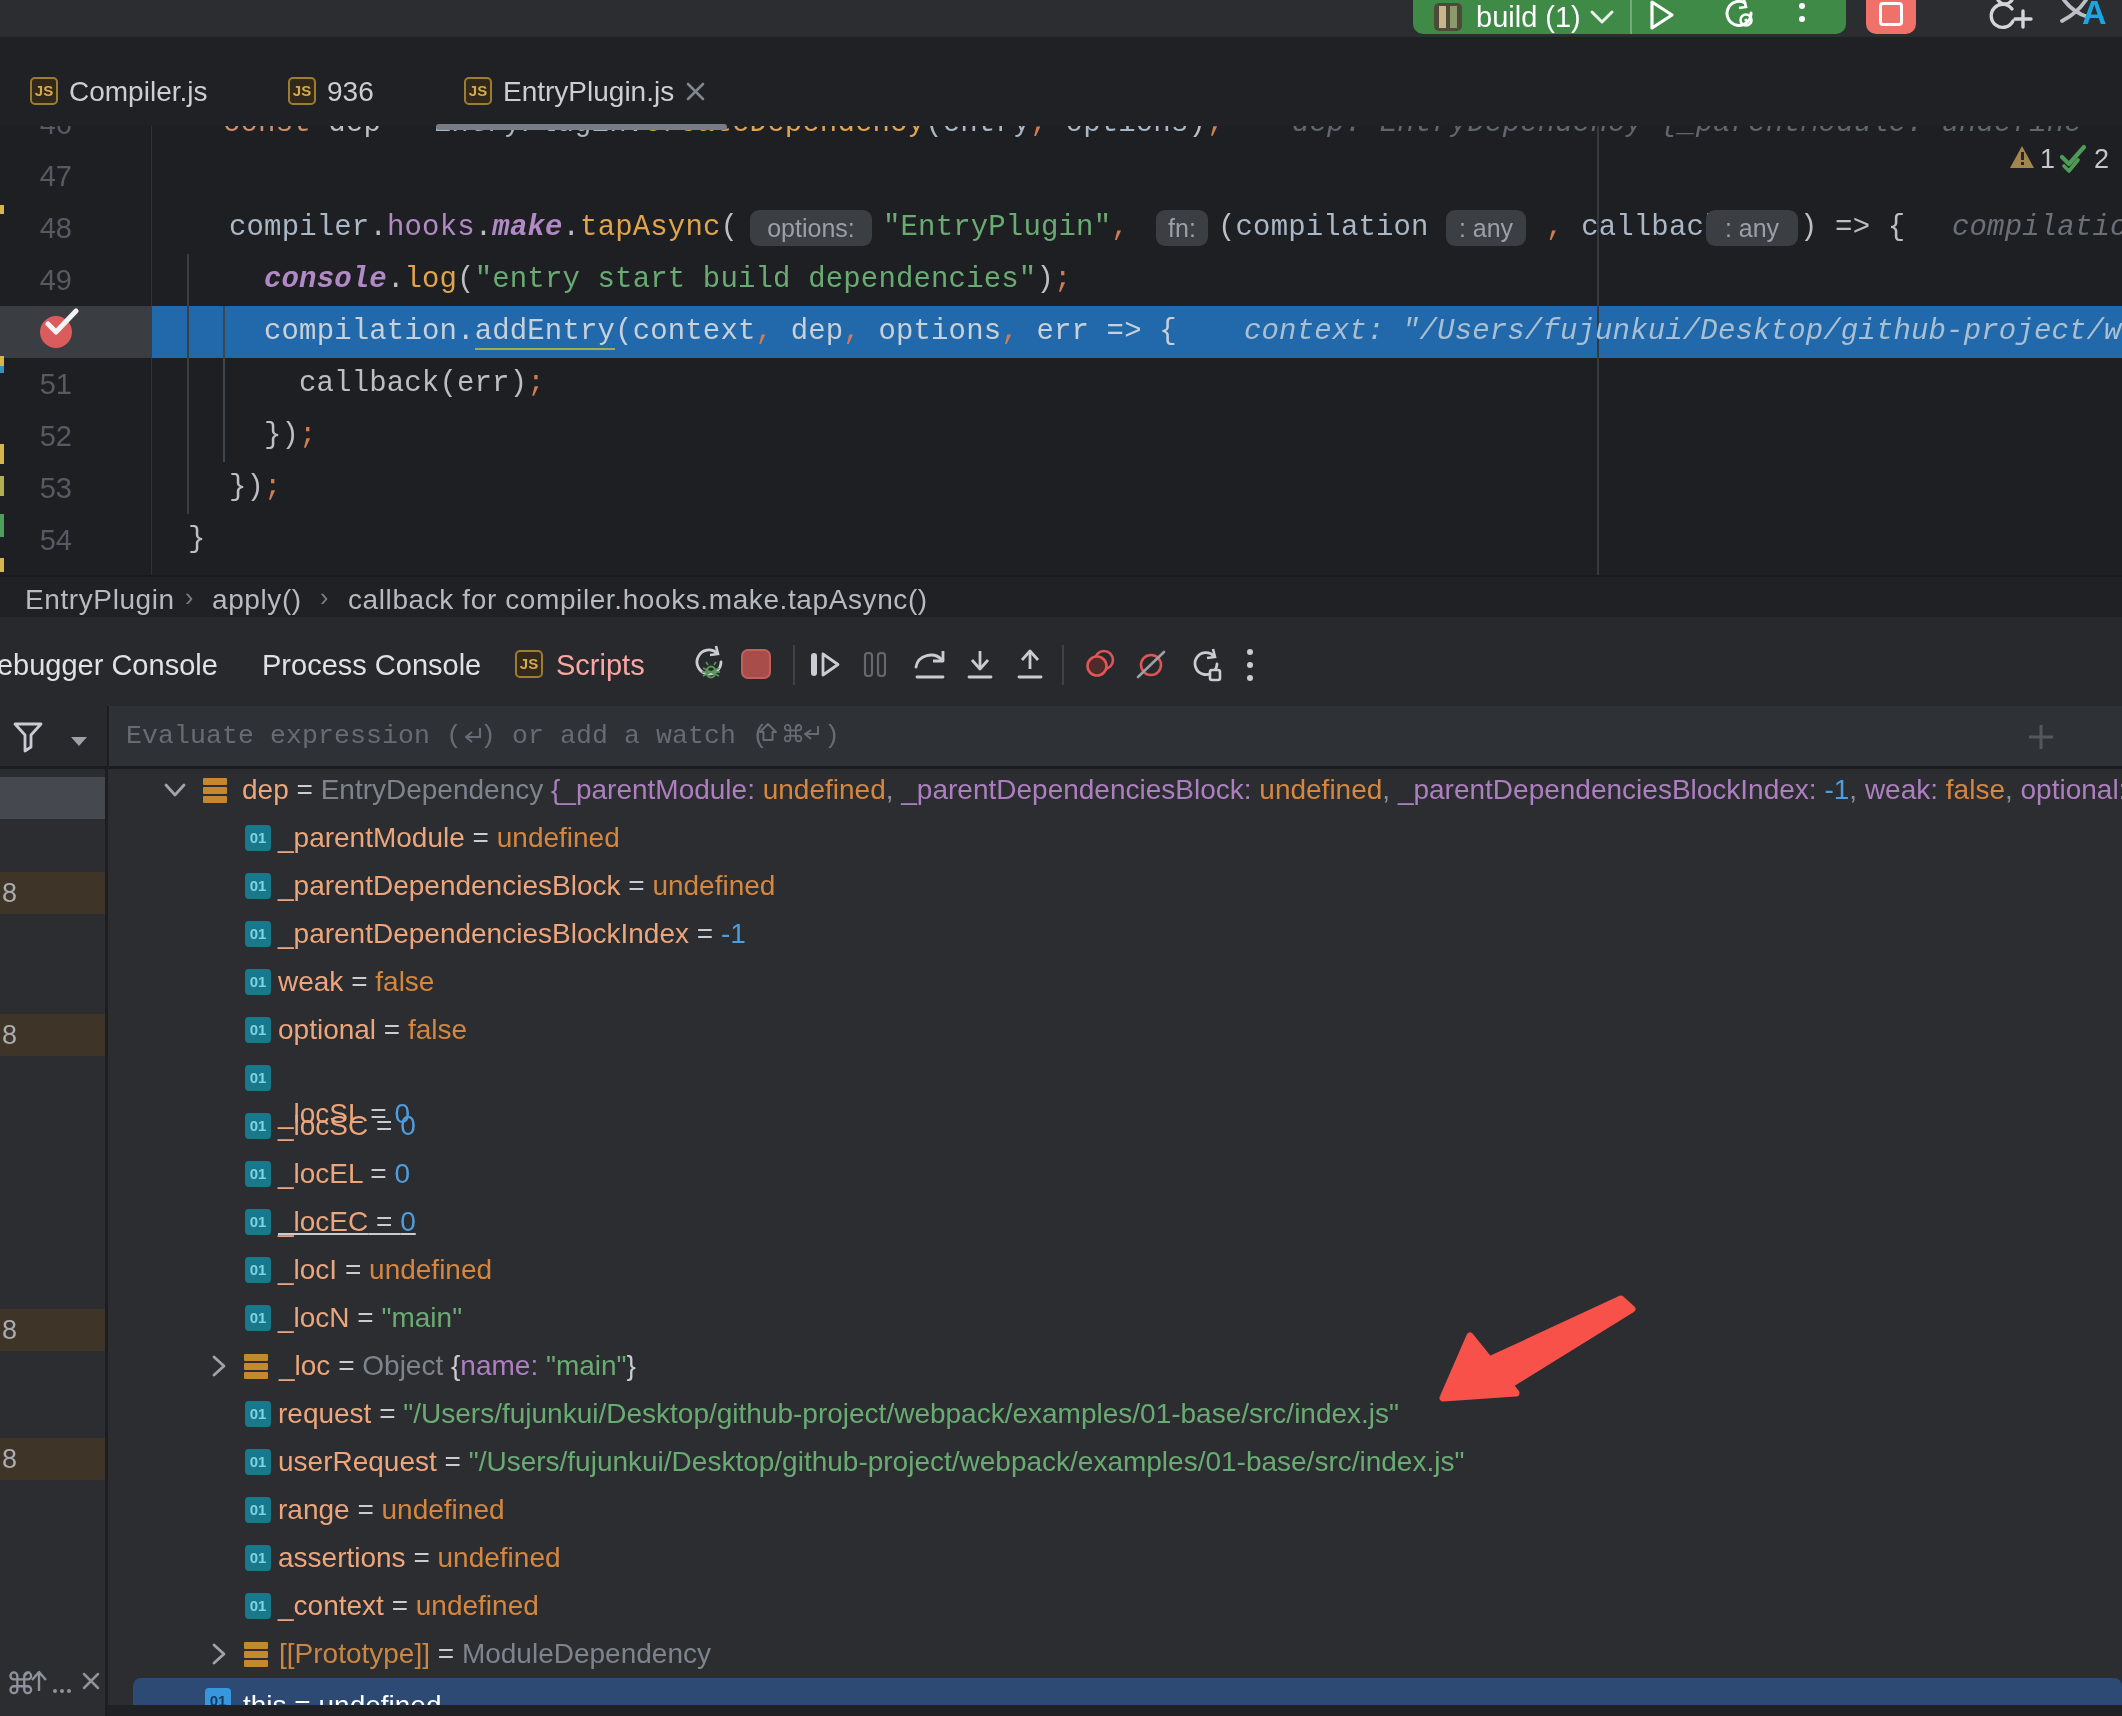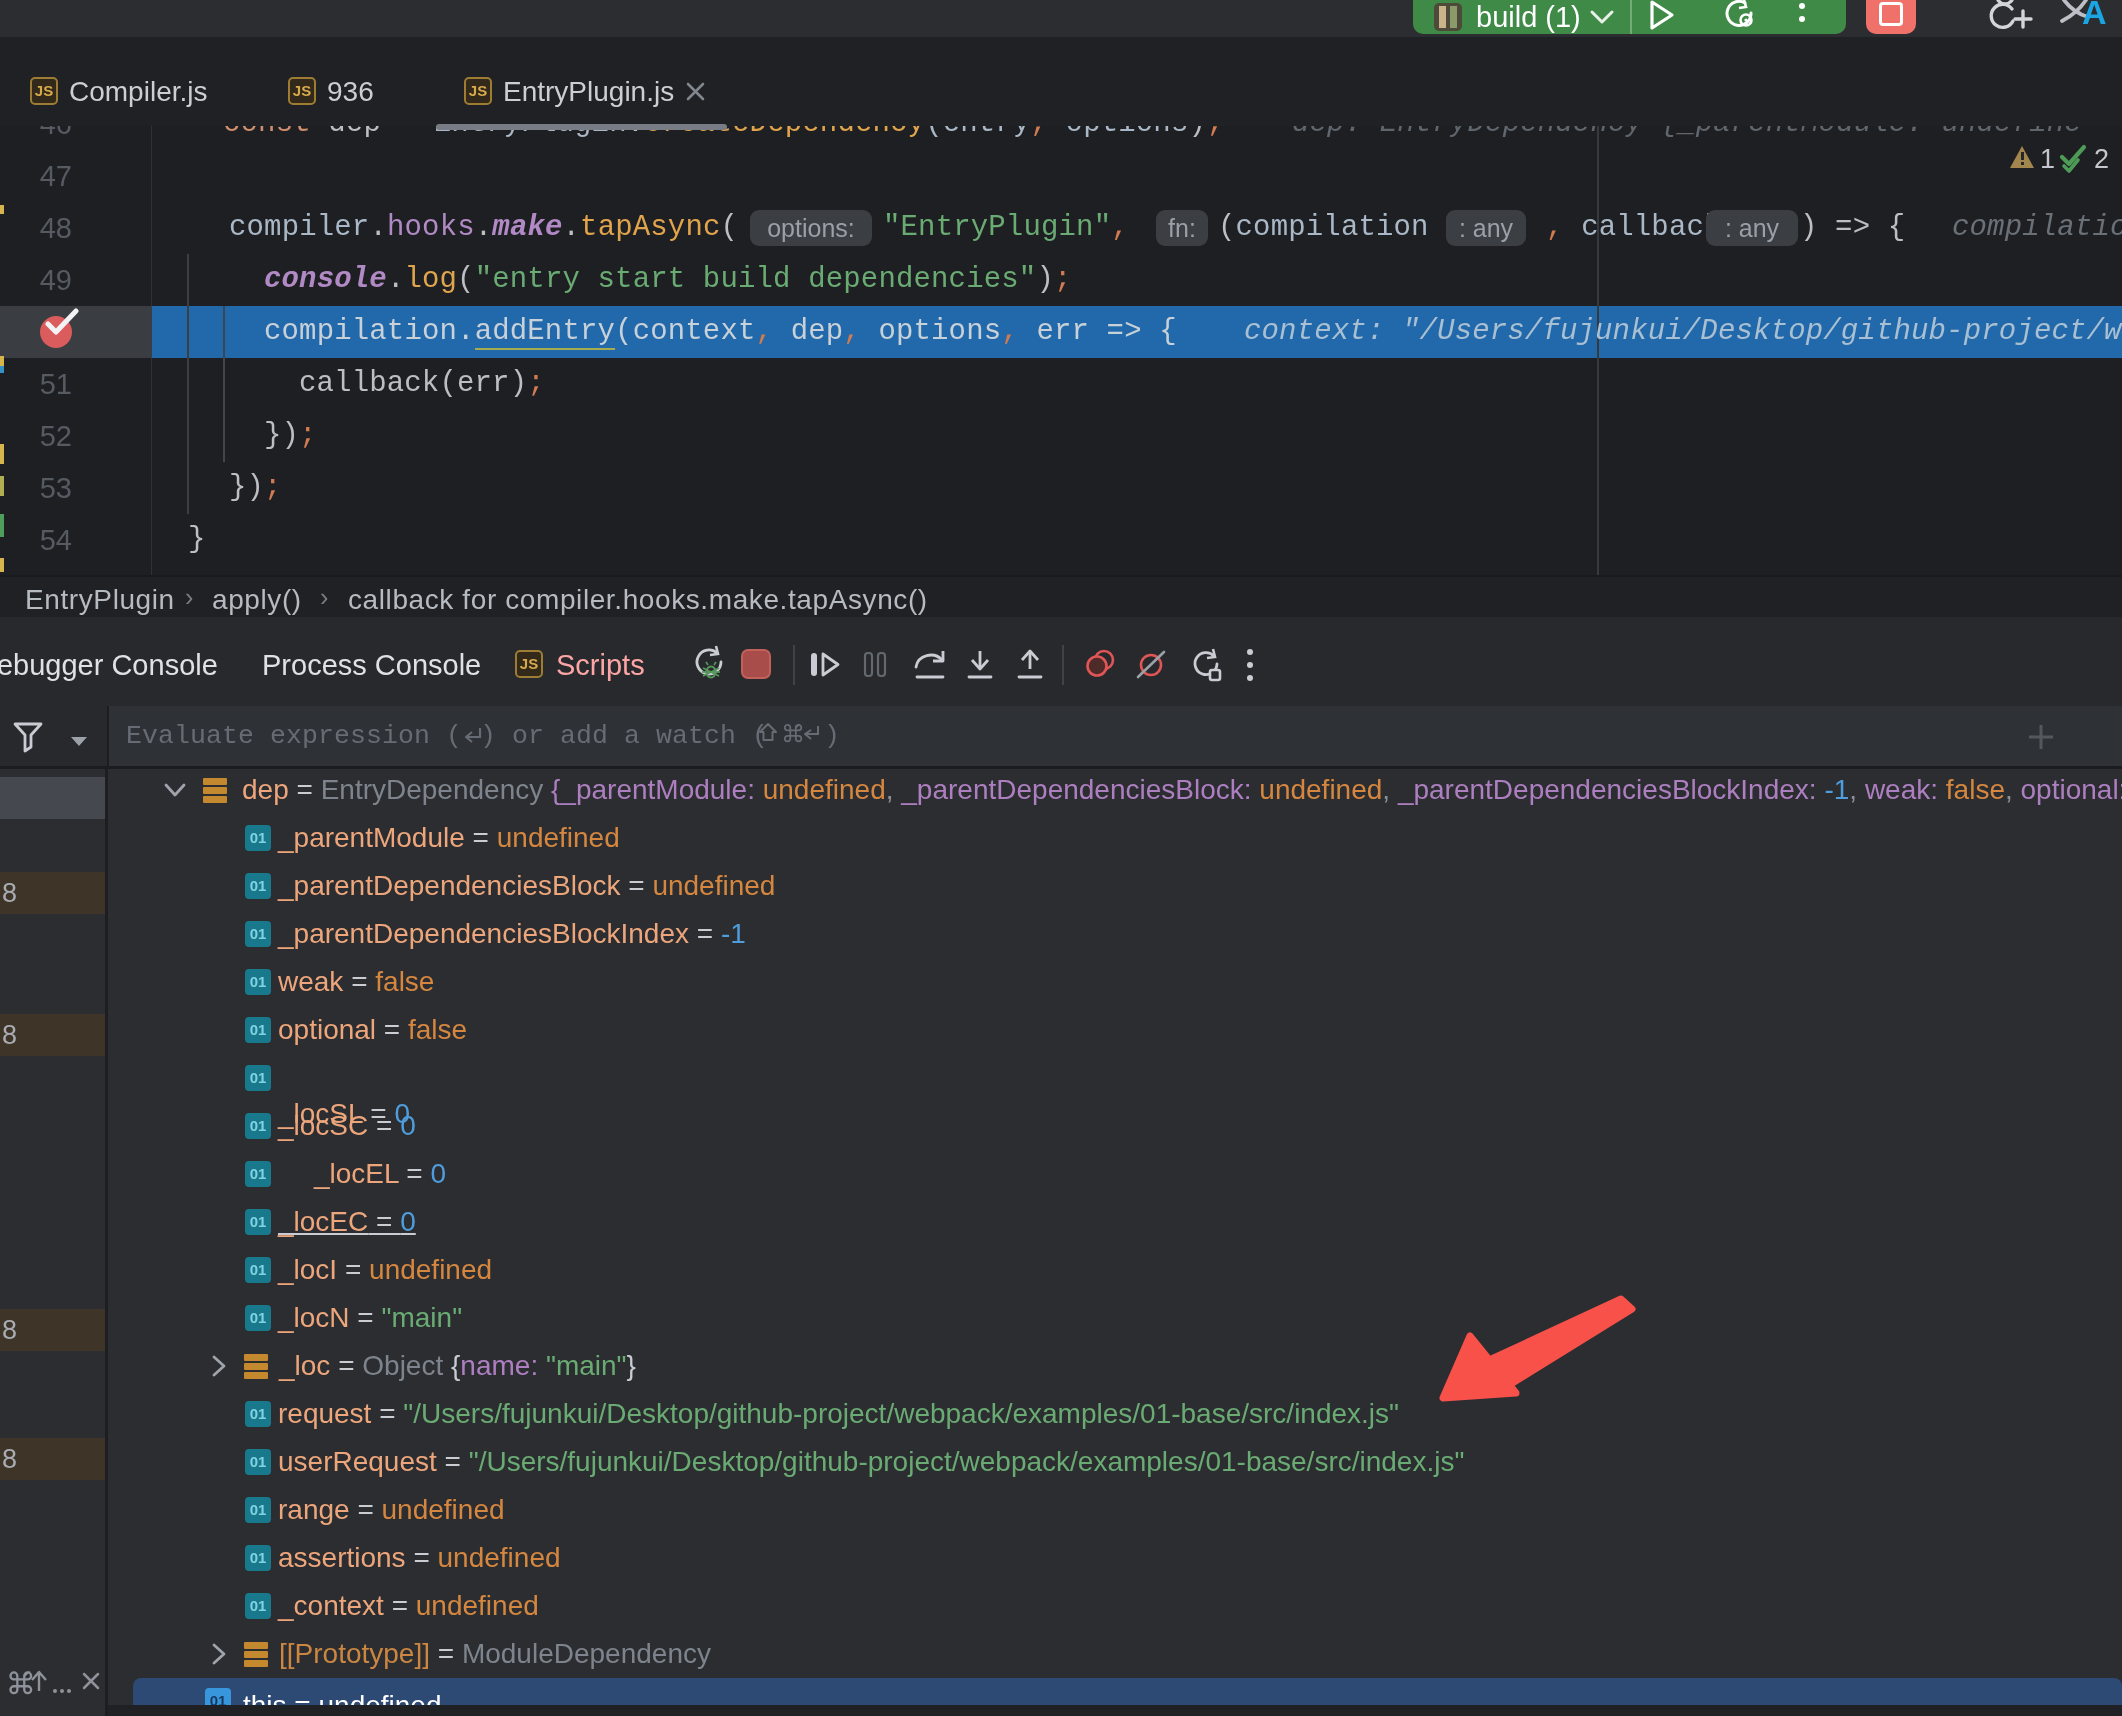--- a/index.html
+++ b/index.html
@@ -243,21 +243,21 @@
 <div class="trow" style="left:278px;top:910px;"><span class="nm">_parentDependenciesBlockIndex</span><span class="eq"> = </span><span class="num">-1</span></div>
 <div class="p01" style="left:245px;top:969px;">01</div>
 <div class="trow" style="left:278px;top:958px;"><span class="nm">weak</span><span class="eq"> = </span><span class="und">false</span></div>
 <div class="p01" style="left:245px;top:1017px;">01</div>
 <div class="trow" style="left:278px;top:1006px;"><span class="nm">optional</span><span class="eq"> = </span><span class="und">false</span></div>
 <div class="p01" style="left:245px;top:1065px;">01</div>
 <div class="trow" style="left:278px;top:1054px;margin-top:36px;"><span class="nm">_locSL</span><span class="eq"> = </span><span class="num">0</span></div>
 <div class="p01" style="left:245px;top:1113px;">01</div>
 <div class="trow" style="left:278px;top:1102px;"><span class="nm">_locSC</span><span class="eq"> = </span><span class="num">0</span></div>
 <div class="p01" style="left:245px;top:1161px;">01</div>
-<div class="trow" style="left:278px;top:1150px;margin-left:36px;"><span class="nm">_locEL</span><span class="eq"> = </span><span class="num">0</span></div>
+<div class="trow" style="left:278px;top:1150px;"><span class="nm">_locEL</span><span class="eq"> = </span><span class="num">0</span></div>
 <div class="p01" style="left:245px;top:1209px;">01</div>
 <div class="trow" style="left:278px;top:1198px;text-decoration:underline;"><span class="nm">_locEC</span><span class="eq"> = </span><span class="num">0</span></div>
 <div class="p01" style="left:245px;top:1257px;">01</div>
 <div class="trow" style="left:278px;top:1246px;"><span class="nm">_locI</span><span class="eq"> = </span><span class="und">undefined</span></div>
 <div class="p01" style="left:245px;top:1305px;">01</div>
 <div class="trow" style="left:278px;top:1294px;"><span class="nm">_locN</span><span class="eq"> = </span><span class="str">"main"</span></div>
 <svg class="abs" style="left:203px;top:1351px" width="30" height="30">
     <polyline points="11,6 21,15 11,24" fill="none" stroke="#9fa3ab" stroke-width="2.8" stroke-linejoin="round" stroke-linecap="round"></polyline>
   </svg>
 <div class="abs" style="left:244px;top:1354px;width:24px;height:6.5px;background:#c4882f;border-radius:1px;"></div>

